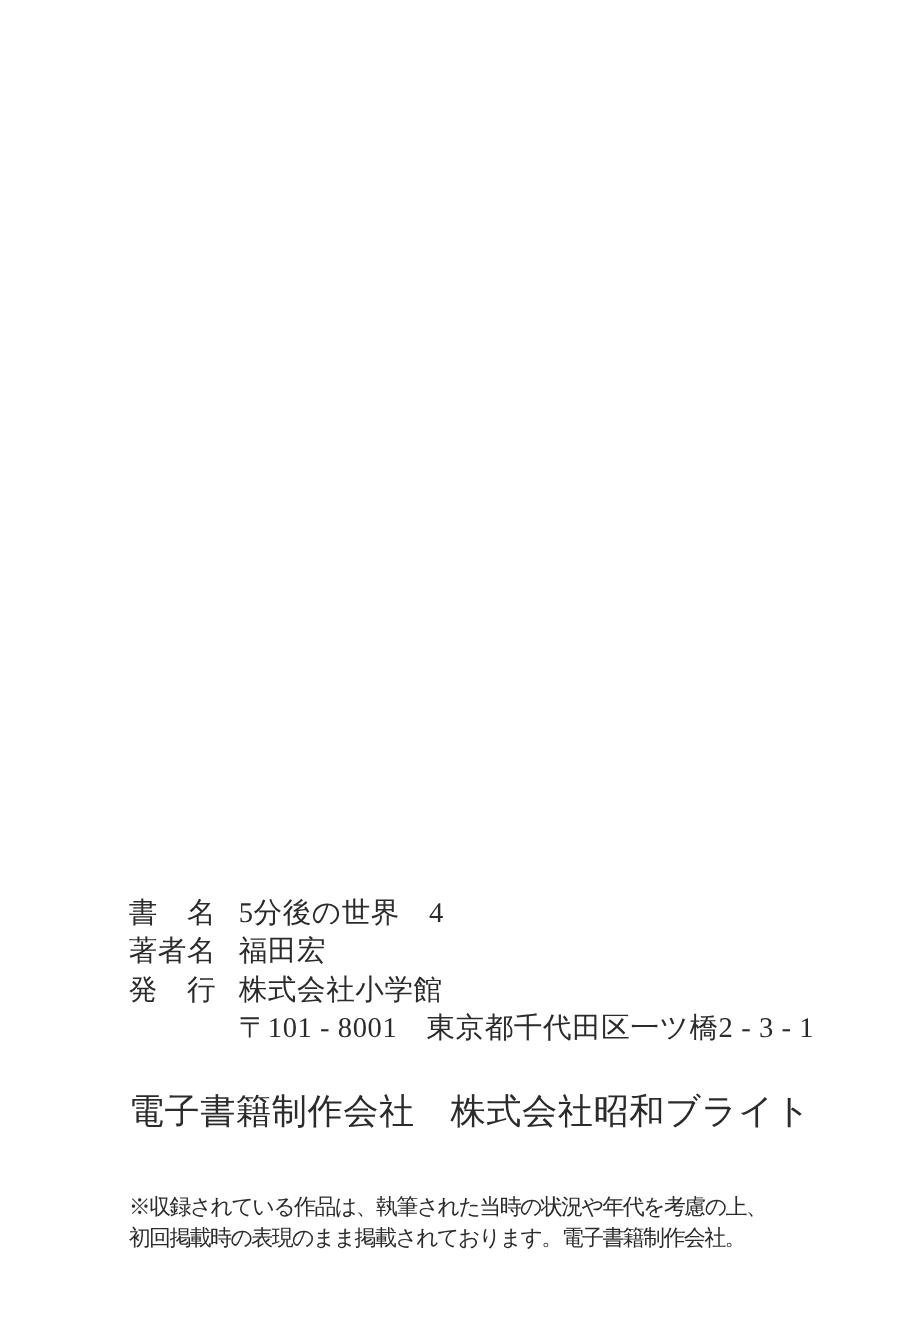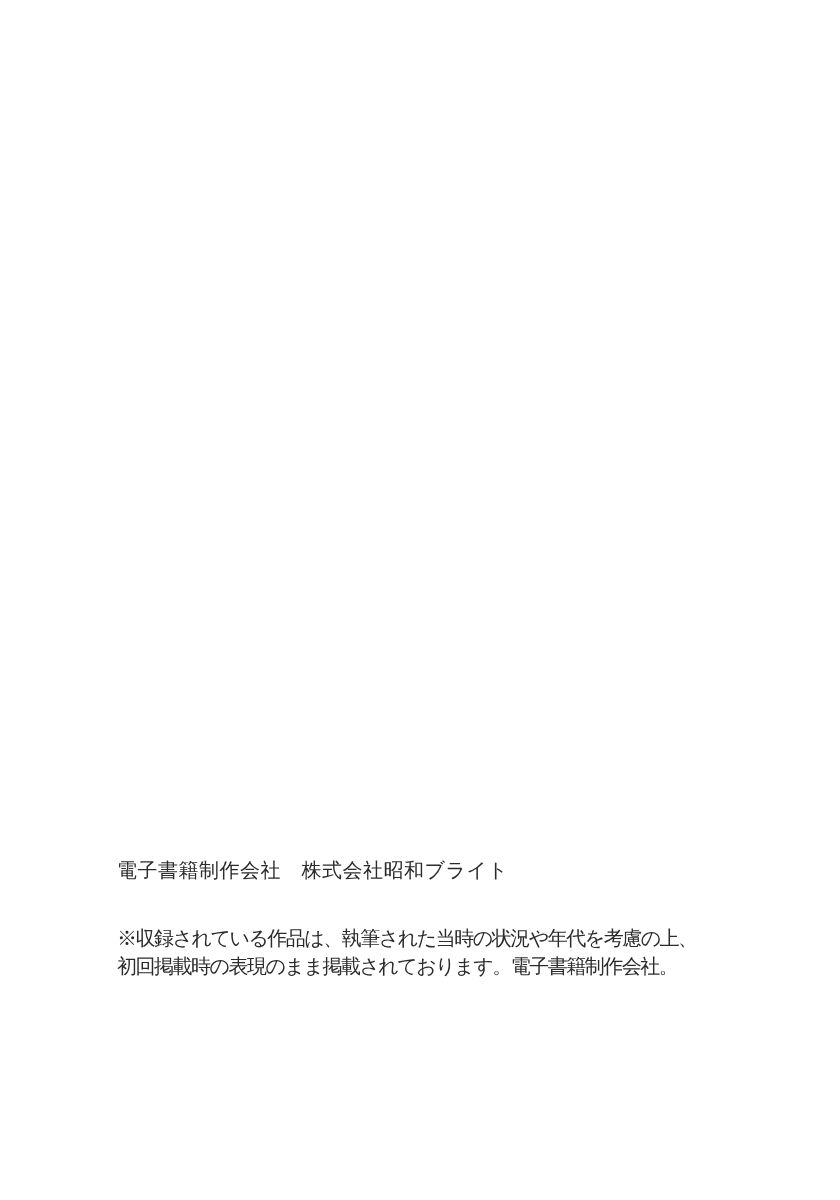--- a/index.html
+++ b/index.html
@@ -33,39 +33,57 @@
   }
   .info-row .row-label {
     flex: 0 0 100px;
     width: 100px;
   }
   .info-row .row-value {
     flex: 1 1 auto;
   }
   .production-line {
     margin-top: 41px;
-    font-size: 20px;
+    font-size: 32px;
     line-height: 35px;
     letter-spacing: 0.5px;
     white-space: nowrap;
   }
   .notice {
-    margin-top: 36px;
+    margin-top: 56px;
     font-size: 20px;
     line-height: 28px;
     letter-spacing: -1.5px;
     white-space: nowrap;
   }
 </style>
 </head>
 <body>
 
 <div class="page">
   <div class="colophon">
 
+    <div class="info-rows">
+      <div class="info-row">
+        <span class="row-label">書　名</span>
+        <span class="row-value">5分後の世界　4</span>
+      </div>
+      <div class="info-row">
+        <span class="row-label">著者名</span>
+        <span class="row-value">福田宏</span>
+      </div>
+      <div class="info-row">
+        <span class="row-label">発　行</span>
+        <span class="row-value">株式会社小学館</span>
+      </div>
+      <div class="info-row">
+        <span class="row-label"></span>
+        <span class="row-value">〒101 - 8001　東京都千代田区一ツ橋2 - 3 - 1</span>
+      </div>
+    </div>
 
     <div class="production-line">電子書籍制作会社　株式会社昭和ブライト</div>
 
     <div class="notice">
       <div>※収録されている作品は、執筆された当時の状況や年代を考慮の上、</div>
       <div>初回掲載時の表現のまま掲載されております。電子書籍制作会社。</div>
     </div>
 
   </div>
 </div>

